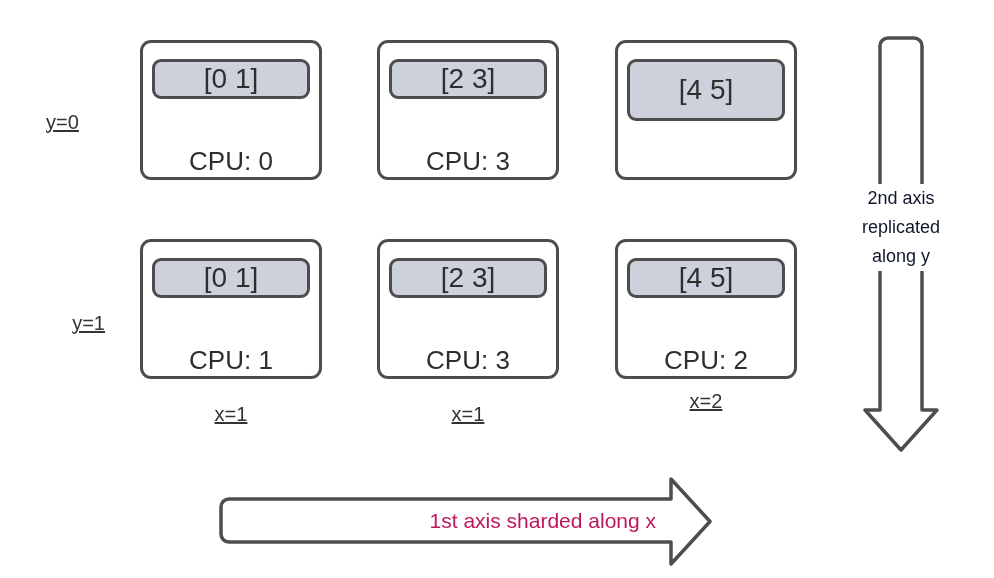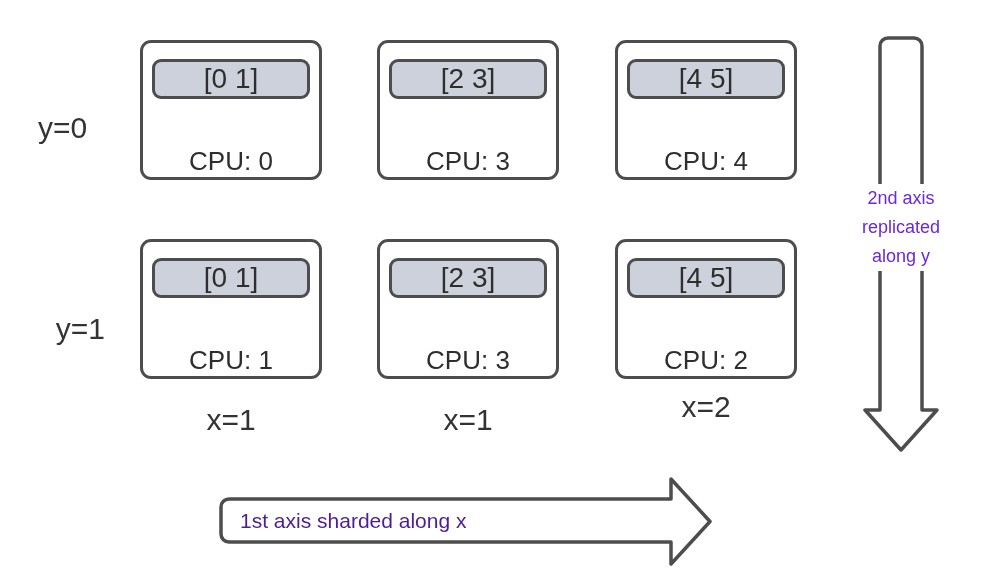--- a/index.html
+++ b/index.html
@@ -7,24 +7,25 @@
     position: relative;
     width: 994px;
     height: 578px;
     background: #ffffff;
     font-family: "Liberation Sans", sans-serif;
     color: #333333;
     overflow: hidden;
   }
   .row-label, .col-label {
     position: absolute;
-    font-size: 30px;
+    font-size: 20px;
     color: #333333;
     text-align: center;
     white-space: nowrap;
+    text-decoration: underline;
   }
   .row-label { width: 85px; left: 20px; }
   .col-label { width: 182px; }
 
   .device {
     position: absolute;
     width: 182px;
     height: 140px;
     box-sizing: border-box;
     background: #ffffff;
@@ -71,31 +72,31 @@
   }
   .v-arrow-label {
     position: absolute;
     left: 845px;
     top: 184px;
     width: 112px;
     background: #ffffff;
     text-align: center;
     font-size: 18px;
     line-height: 29px;
-    color: #6d28d9;
+    color: #0f172a;
   }
   .h-arrow-label {
     position: absolute;
     left: 240px;
     top: 508px;
     width: 416px;
-    text-align: left;
+    text-align: right;
     font-size: 21px;
     line-height: 26px;
-    color: #4c1d95;
+    color: #be185d;
     white-space: nowrap;
   }
 </style>
 </head>
 <body>
 
 <div class="canvas">
 
   <div class="row-label" style="top:111px;">y=0</div>
   <div class="row-label" style="top:312px;text-align:right;">y=1</div>
@@ -109,21 +110,20 @@
   <div class="device" style="left:377px;top:40px;">
     <div class="shard">
       <span>[2 3]</span>
     </div>
     <div class="cpu">CPU: 3</div>
   </div>
   <div class="device" style="left:615px;top:40px;">
     <div class="shard">
       <span>[4 5]</span>
     </div>
-    <div class="cpu">CPU: 4</div>
   </div>
 
   <div class="device" style="left:140px;top:239px;">
     <div class="shard">
       <span>[0 1]</span>
     </div>
     <div class="cpu">CPU: 1</div>
   </div>
   <div class="device" style="left:377px;top:239px;">
     <div class="shard">

